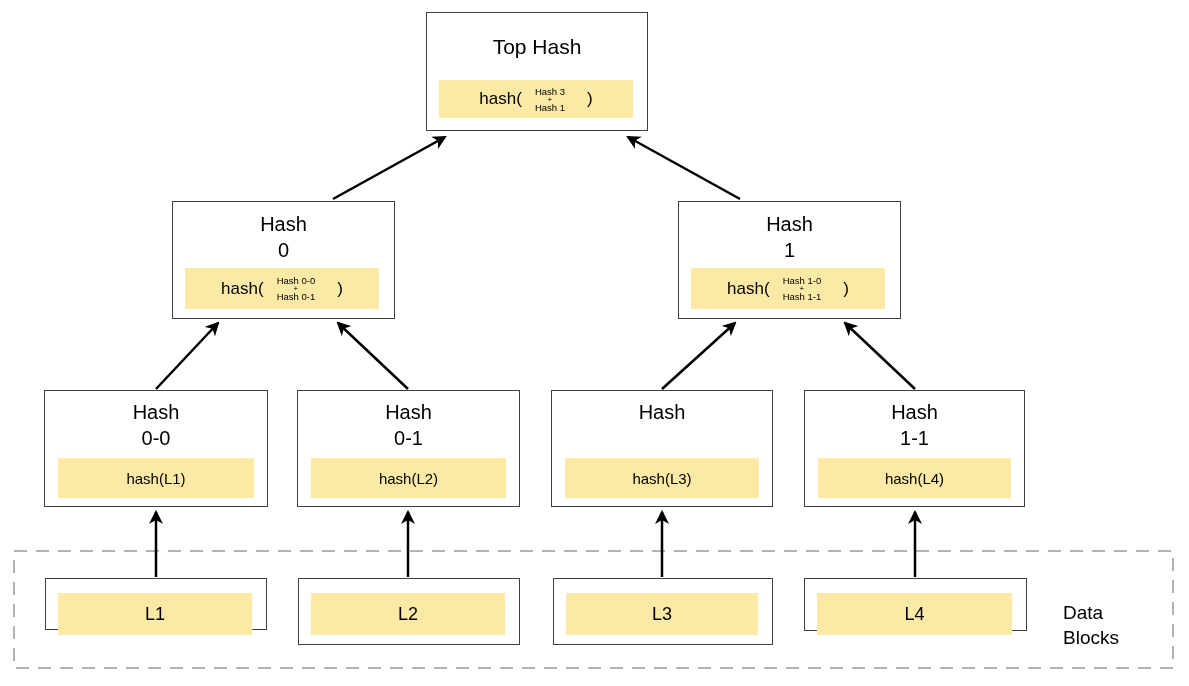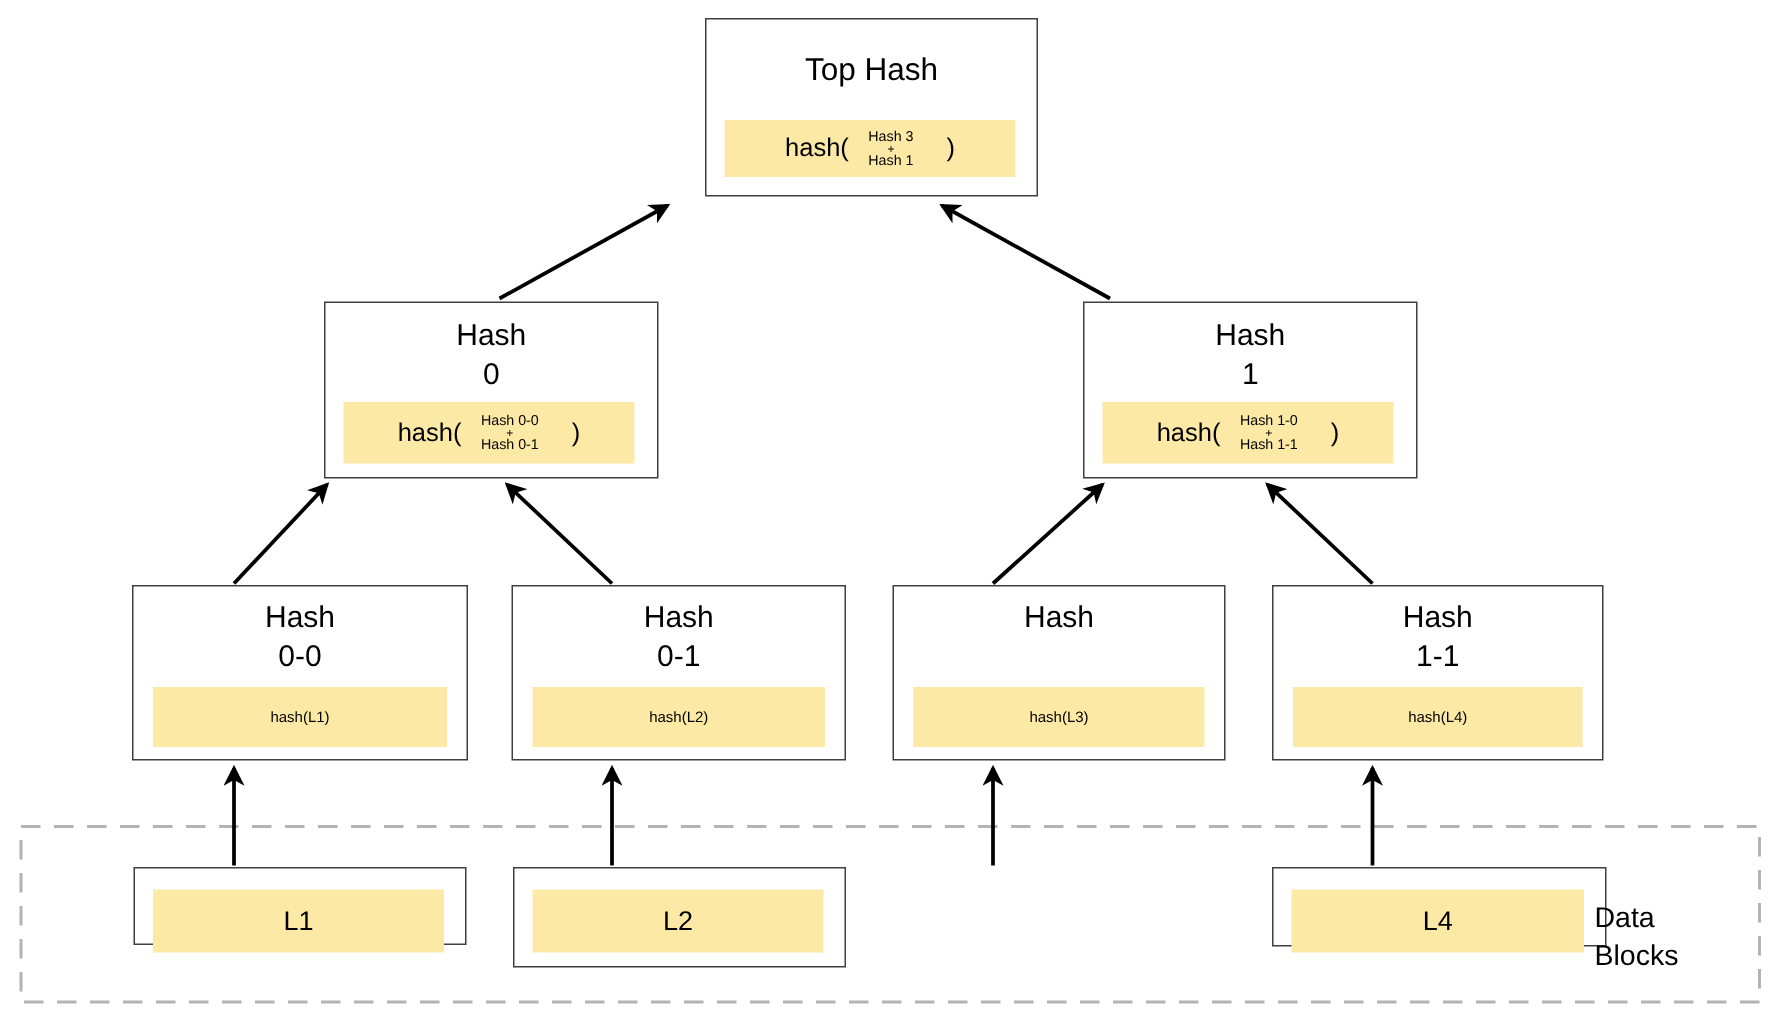--- a/index.html
+++ b/index.html
@@ -12,37 +12,36 @@
     position:relative;width:1189px;height:686px;background:var(--bg);
     font-family:"Liberation Sans", sans-serif;color:var(--text);overflow:hidden;
   }
   .arrows{position:absolute;left:0;top:0;width:1189px;height:686px;}
   .arrows line{stroke:var(--arrow);stroke-width:2.5;}
   .arrows .boundary{fill:none;stroke:var(--dash);stroke-width:2;stroke-dasharray:13 9;}
   .ah{fill:var(--arrow);}
   .node{
     position:absolute;background:var(--bg);border:1.5px solid var(--border);
     text-align:center;
-    margin-left:44px;
   }
   .title{font-size:20px;line-height:26px;}
   .row1 .title{padding-top:21px;font-size:21px;}
   .row2 .title{padding-top:9px;}
   .row3 .title{padding-top:8px;}
   .hl{position:absolute;background:var(--hl);display:flex;align-items:center;justify-content:center;}
   .row1 .hl{left:12px;right:14px;top:67px;height:38px;}
   .row2 .hl{left:12px;right:15px;top:66px;height:41px;}
   .row3 .hl{left:13px;right:13px;top:67px;height:40px;}
   .row4 .hl{left:12px;right:14px;top:14px;height:42px;}
   .formula{gap:13px;}
   .fn{font-size:17px;}
   .fn-close{margin-left:9px;}
   .stack{display:flex;flex-direction:column;align-items:center;font-size:9.5px;line-height:9px;}
   .plus{font-size:8px;line-height:7px;}
-  .leaf-formula{font-size:10px;}
+  .leaf-formula{font-size:15px;}
   .block-label{font-size:18px;}
   .datalabel{position:absolute;left:1063px;top:584px;font-size:19px;line-height:25px;margin-top:16px;}
 </style>
 </head>
 <body>
 
 <div class="canvas">
 
   <svg class="arrows">
     <defs>
@@ -152,20 +151,25 @@
       <span class="block-label">L1</span>
     </div>
   </div>
 
   <div class="node row4" style="left:298px;top:578px;width:222px;height:67px">
     <div class="hl">
       <span class="block-label">L2</span>
     </div>
   </div>
 
+  <div class="node row4" style="left:553px;top:578px;width:220px;height:67px">
+    <div class="hl">
+      <span class="block-label">L3</span>
+    </div>
+  </div>
 
   <div class="node row4" style="left:804px;top:578px;width:223px;height:53px">
     <div class="hl">
       <span class="block-label">L4</span>
     </div>
   </div>
 
   <div class="datalabel">
     <div>Data</div>
     <div>Blocks</div>

